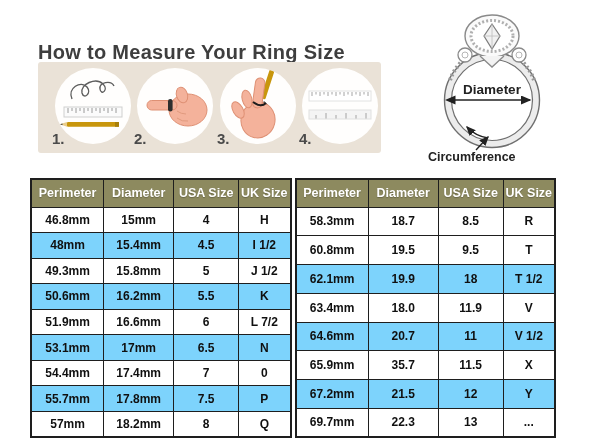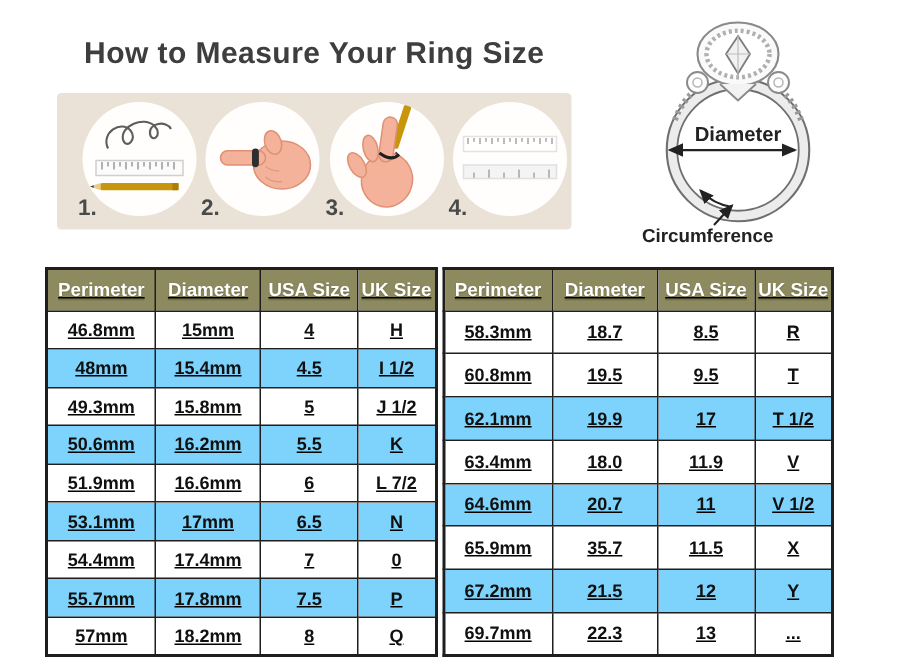--- a/index.html
+++ b/index.html
@@ -1,41 +1,41 @@
 <!DOCTYPE html>
 <html><head>
 <meta charset="utf-8">
 <style>
   * { margin:0; padding:0; box-sizing:border-box; }
   html,body { width:600px; height:445px; background:#ffffff; overflow:hidden;
               font-family:"Liberation Sans", sans-serif; }
   .stage { position:relative; width:600px; height:445px; background:#fff; }
 
   
-  .page-title { position:absolute; left:38px; top:25px; width:343px;
-                text-align:center; font-size:20px; font-weight:bold;
+  .page-title { position:absolute; left:38px; top:41px; width:343px;
+                font-size:20px; font-weight:bold;
                 color:#3e3e3e; letter-spacing:.3px; }
   .banner { position:absolute; left:38px; top:62px; width:343px; height:91px;
             background:#EAE2D7; border-radius:3px; }
   .step-circle { position:absolute; top:6px; width:76px; height:76px;
                  border-radius:50%; background:#fffefd; overflow:hidden; }
   .step-circle svg { display:block; width:76px; height:76px; }
   .step-num { position:absolute; bottom:6px; font-size:15px; font-weight:bold;
               color:#4a4a4a; }
 
   
   .ring-diagram { position:absolute; left:420px; top:0; width:156px; height:170px; }
   .ring-diagram svg { display:block; width:156px; height:170px; }
   .svg-label { font-family:"Liberation Sans", sans-serif; font-weight:bold; fill:#222; }
 
   
   .tables-wrap { position:absolute; left:30px; top:178px; width:526px; height:260px;
                  display:flex; gap:3px; }
   table.size-table { border-collapse:collapse; table-layout:fixed; width:262px;
-                     height:260px; border:2px solid #1e1e1e; background:#fff;text-decoration:underline; }
+                     height:260px; border:2px solid #1e1e1e; background:#fff; }
   table.size-table th, table.size-table td {
       border:1px solid #1e1e1e; text-align:center; vertical-align:middle;
       font-weight:bold; padding:0; overflow:hidden; white-space:nowrap; }
   table.size-table th { background:#8D8A5F; color:#ffffff; font-size:12.5px;
       height:28px; text-shadow:0 1px 1px rgba(0,0,0,.25); }
   table.size-table td { font-size:12px; color:#101010; height:25px; background:#fff; }
   table.size-table tr.pink td { background:#7dd3fc; }
   col.c1 { width:28%; } col.c2 { width:27%; } col.c3 { width:25%; } col.c4 { width:20%; }
 </style>
 </head>
@@ -228,21 +228,21 @@
           </tr>
           <tr class="white">
             <td>60.8mm</td>
             <td>19.5</td>
             <td>9.5</td>
             <td>T</td>
           </tr>
           <tr class="pink">
             <td>62.1mm</td>
             <td>19.9</td>
-            <td>17</td>
+            <td>18</td>
             <td>T 1/2</td>
           </tr>
           <tr class="white">
             <td>63.4mm</td>
             <td>18.0</td>
             <td>11.9</td>
             <td>V</td>
           </tr>
           <tr class="pink">
             <td>64.6mm</td>

